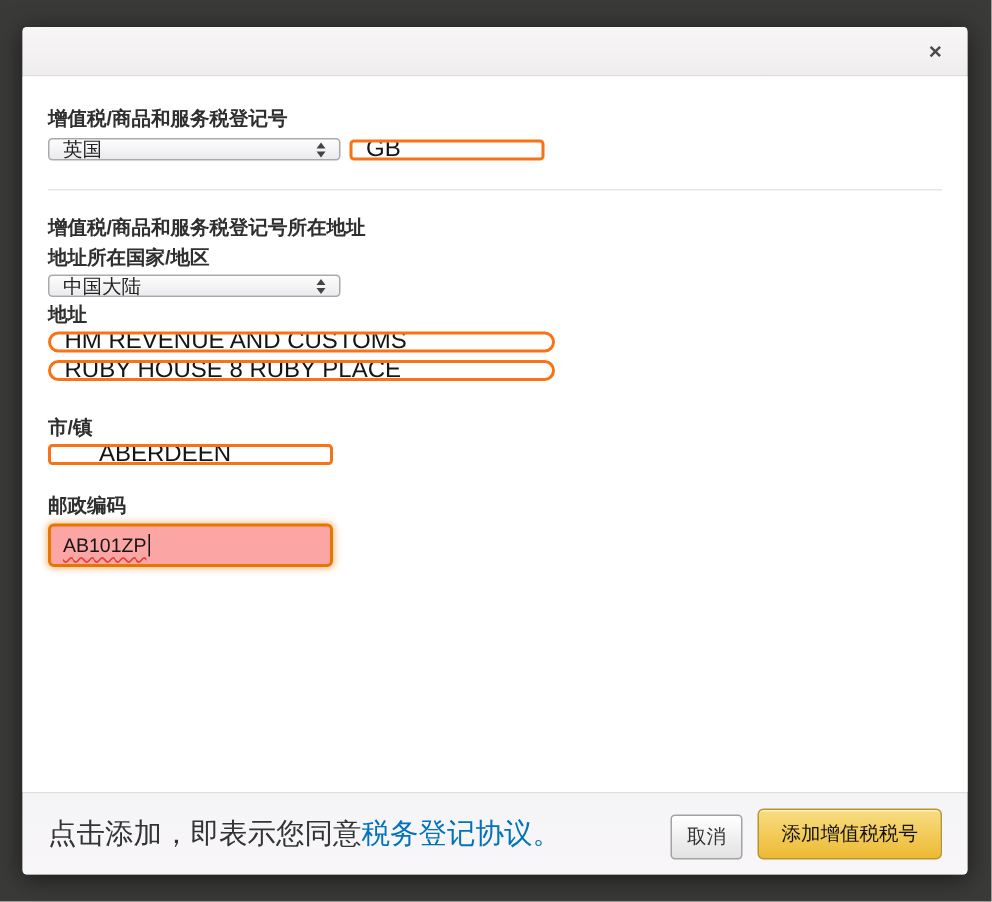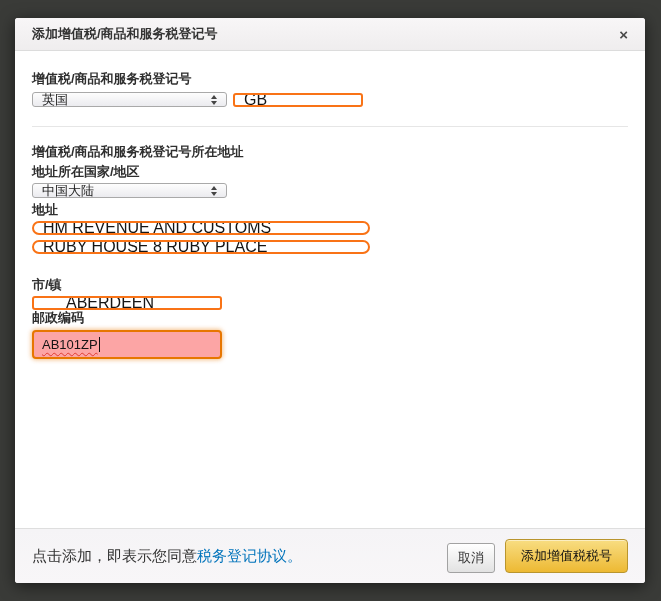--- a/index.html
+++ b/index.html
@@ -29,21 +29,21 @@
   .dialog-title { font-size:13px; font-weight:bold; color:#333; }
   .close-btn {
     margin-left:auto;
     font-size:15px; font-weight:bold; color:#4a4a4a;
     line-height:1; cursor:pointer;
   }
   .dialog-body { flex:1 1 auto; padding:20px 17px 0 17px; background:#fff; }
   .lbl { font-size:13px; font-weight:bold; color:#2f2f2f; line-height:15px; }
   .row { display:flex; align-items:center; }
   .mt4{margin-top:4px;} .mt5{margin-top:5px;} .mt6{margin-top:6px;}
-  .mt17{margin-top:17px;} .mt19{} .mt21{margin-top:5px;}
+  .mt17{margin-top:17px;} .mt19{margin-top:19px;} .mt21{margin-top:5px;}
   .mt22{margin-top:4px;} .mt23{margin-top:23px;}
   .fake-select {
     width:195px; height:15px;
     border:1px solid #a9a9a9; border-radius:3px;
     background:linear-gradient(#fdfdfd,#ebebef);
     display:flex; align-items:center;
     padding:0 9px;
     font-size:13px; color:#222;
     cursor:default;
   }
@@ -82,21 +82,21 @@
   }
   .caret { width:1px; height:15px; background:#111; margin-left:1px; }
   .dialog-footer {
     flex:0 0 55px;
     border-top:1px solid #dedede;
     background:linear-gradient(#f5f4f6,#f8f6f8);
     border-radius:0 0 3px 3px;
     display:flex; align-items:center;
     padding:0 17px;
   }
-  .agreement { font-size:15px; color:#333; }
+  .agreement { font-size:19px; color:#333; }
   .agreement a { color:#0073bb; text-decoration:none; cursor:pointer; }
   .footer-buttons { margin-left:auto; display:flex; align-items:flex-end; gap:10px; }
   .btn { font-family:inherit; font-size:13px; cursor:pointer; }
   .btn-cancel {
     color:#333;
     background:linear-gradient(#ffffff,#e2e2e2);
     border:1px solid #a2a2a2; border-radius:3px;
     padding:5px 10px;
   }
   .btn-primary {
@@ -106,21 +106,20 @@
     padding:7px 15px;
     box-shadow:inset 0 1px 0 rgba(255,255,255,.5);
   }
 </style>
 </head>
 <body>
 
 <div class="dialog">
 
   <div class="dialog-header">
-    <span class="dialog-title">添加增值税/商品和服务税登记号</span>
     <span class="close-btn">×</span>
   </div>
 
   <div class="dialog-body">
 
     <div class="lbl">增值税/商品和服务税登记号</div>
     <div class="row mt6">
       <div class="fake-select">
         <span>英国</span>
         <span class="stepper">

